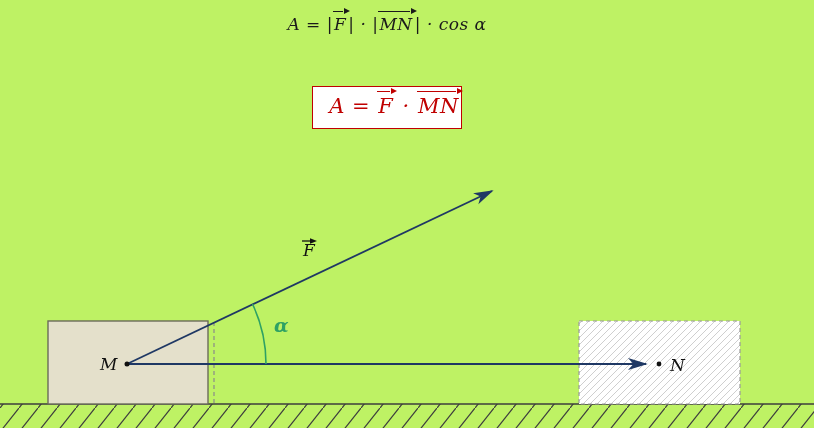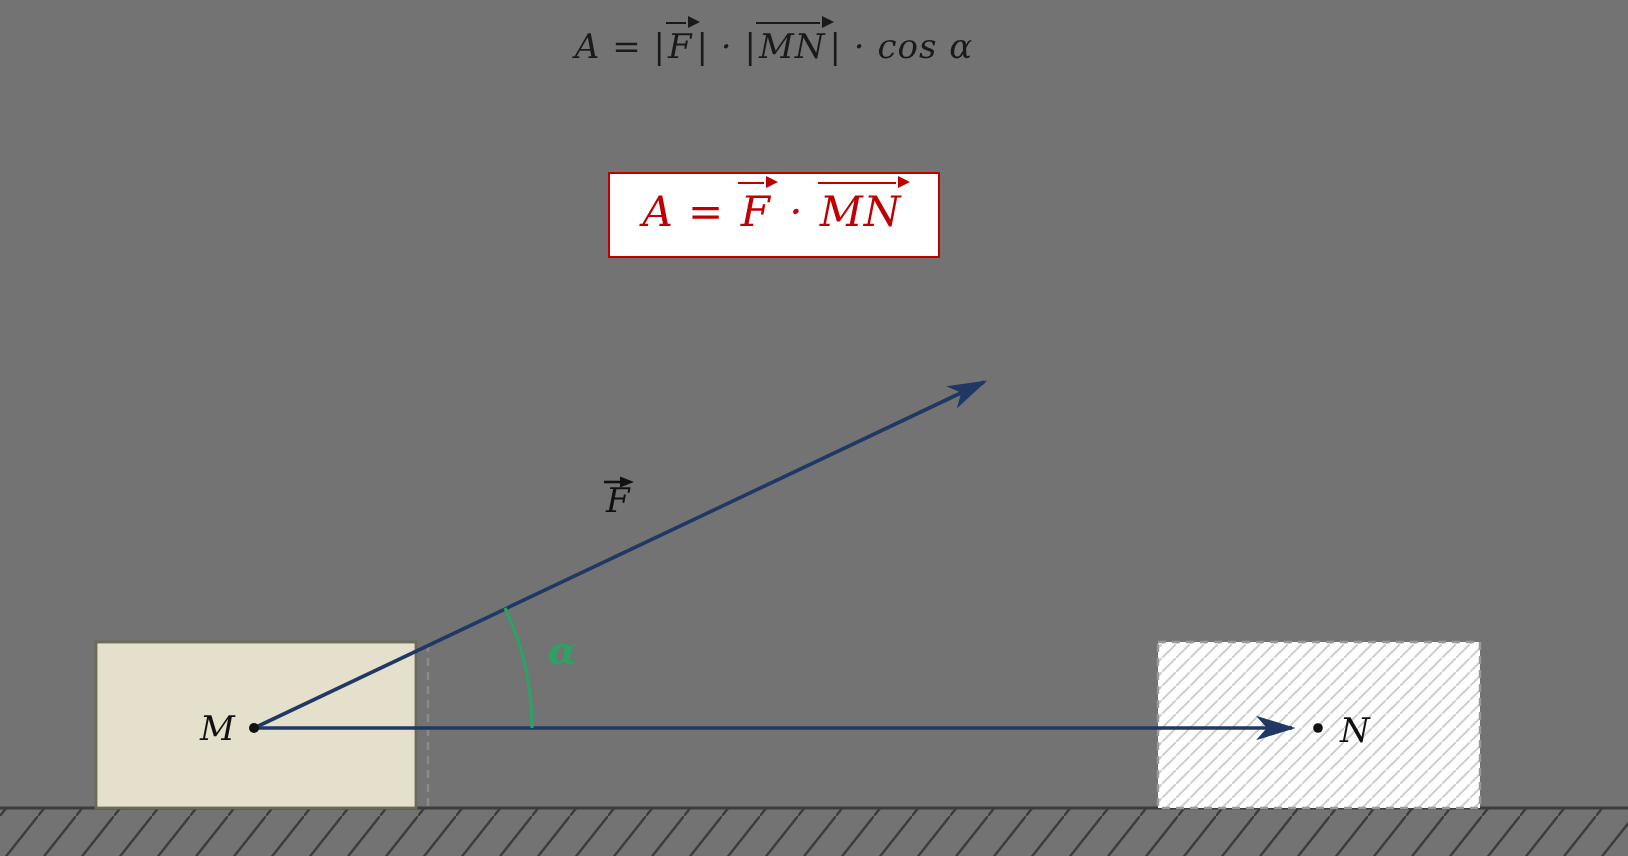--- a/index.html
+++ b/index.html
@@ -1,39 +1,39 @@
 <!DOCTYPE html>
 <html><head>
 <meta charset="utf-8">
 <style>
   html,body { margin:0; padding:0; background:#ffffff; }
   .page {
     position:relative;
     width:814px; height:428px;
-    background:#737373;
+    background:#bef264;
     overflow:hidden;
     font-family:"DejaVu Serif", serif;
   }
   .formula-top {
     position:absolute; top:12px; left:0; right:40px;
     text-align:center;
     font:italic 17px/1.5 "DejaVu Serif", serif;
     color:#1a1a1a;
     letter-spacing:0.5px;
   }
   .formula-box-wrap {
     position:absolute; top:86px; left:0; right:40px;
     text-align:center;
   }
   .formula-box {
     display:inline-block;
     font:italic 21px/1.4 "DejaVu Serif", serif;
     color:#c00000;
     border:1.6px solid #c00000;
-    padding:5px 16px 7px 16px;
+    padding:5px 0 7px 16px;
     background:#ffffff;
     letter-spacing:0.5px;
   }
   
   .over {
     position:relative;
     display:inline-block;
     line-height:1;
     padding:3px 2px 0 1px;
   }

